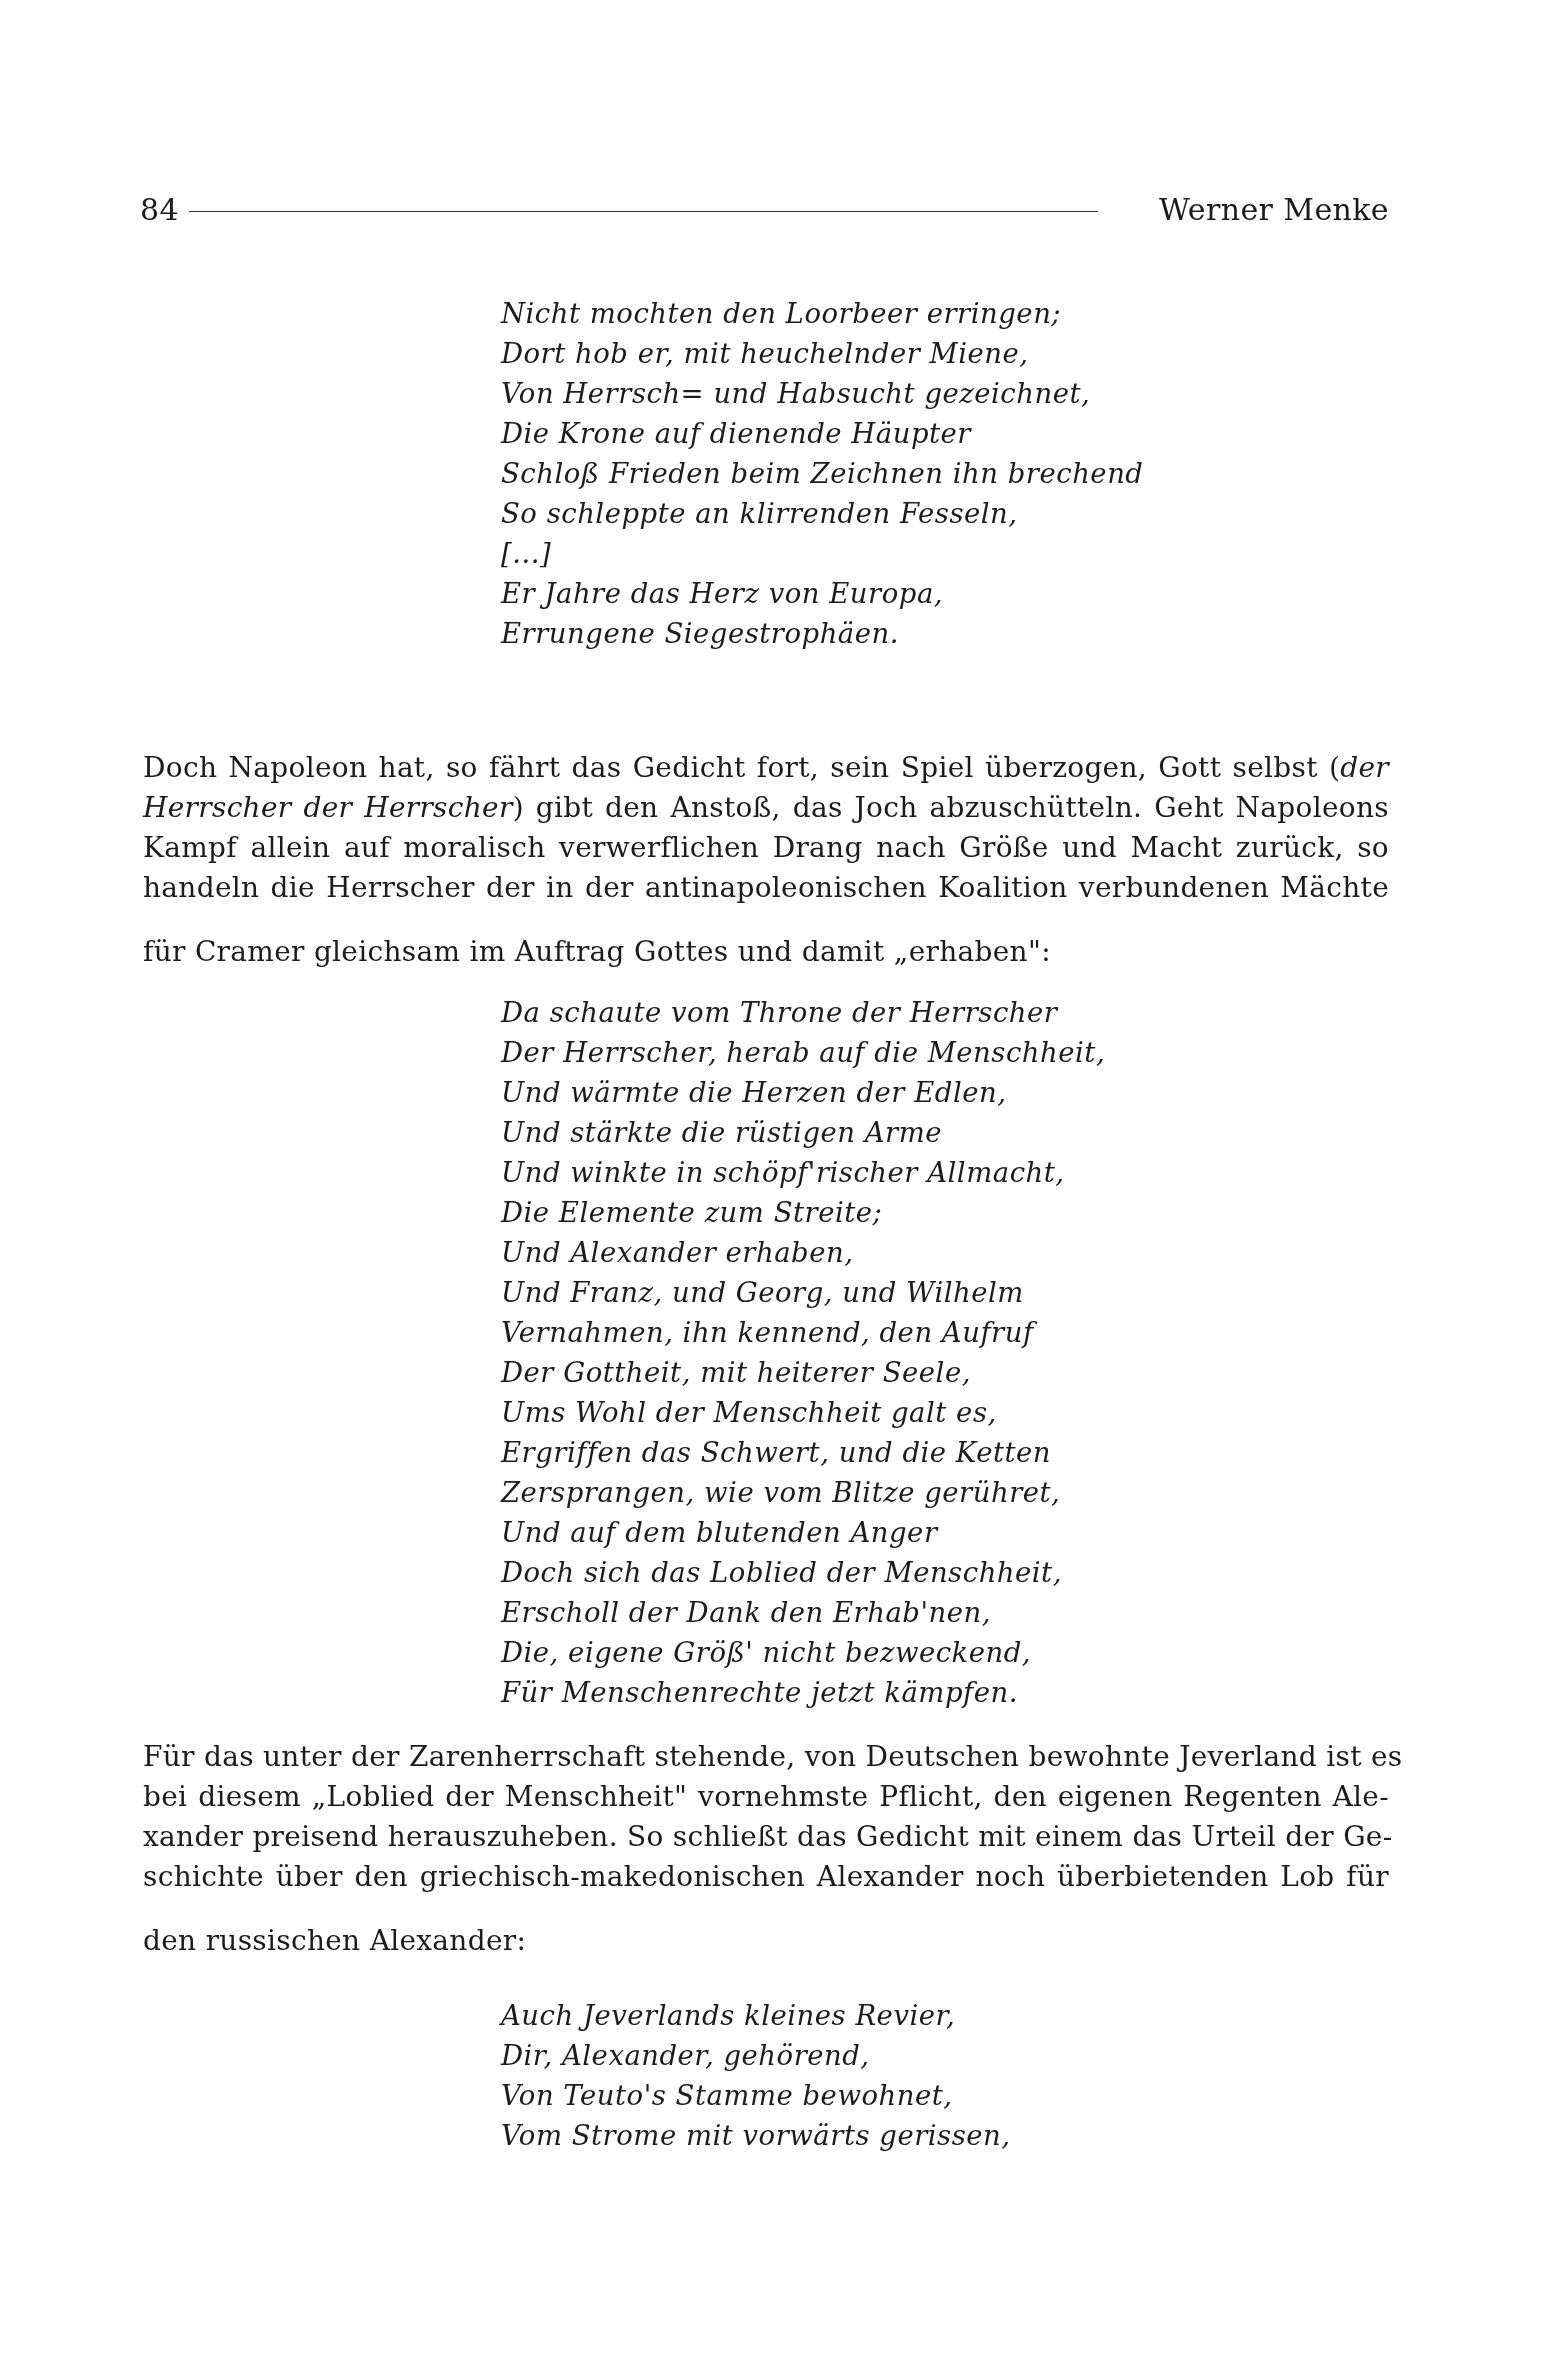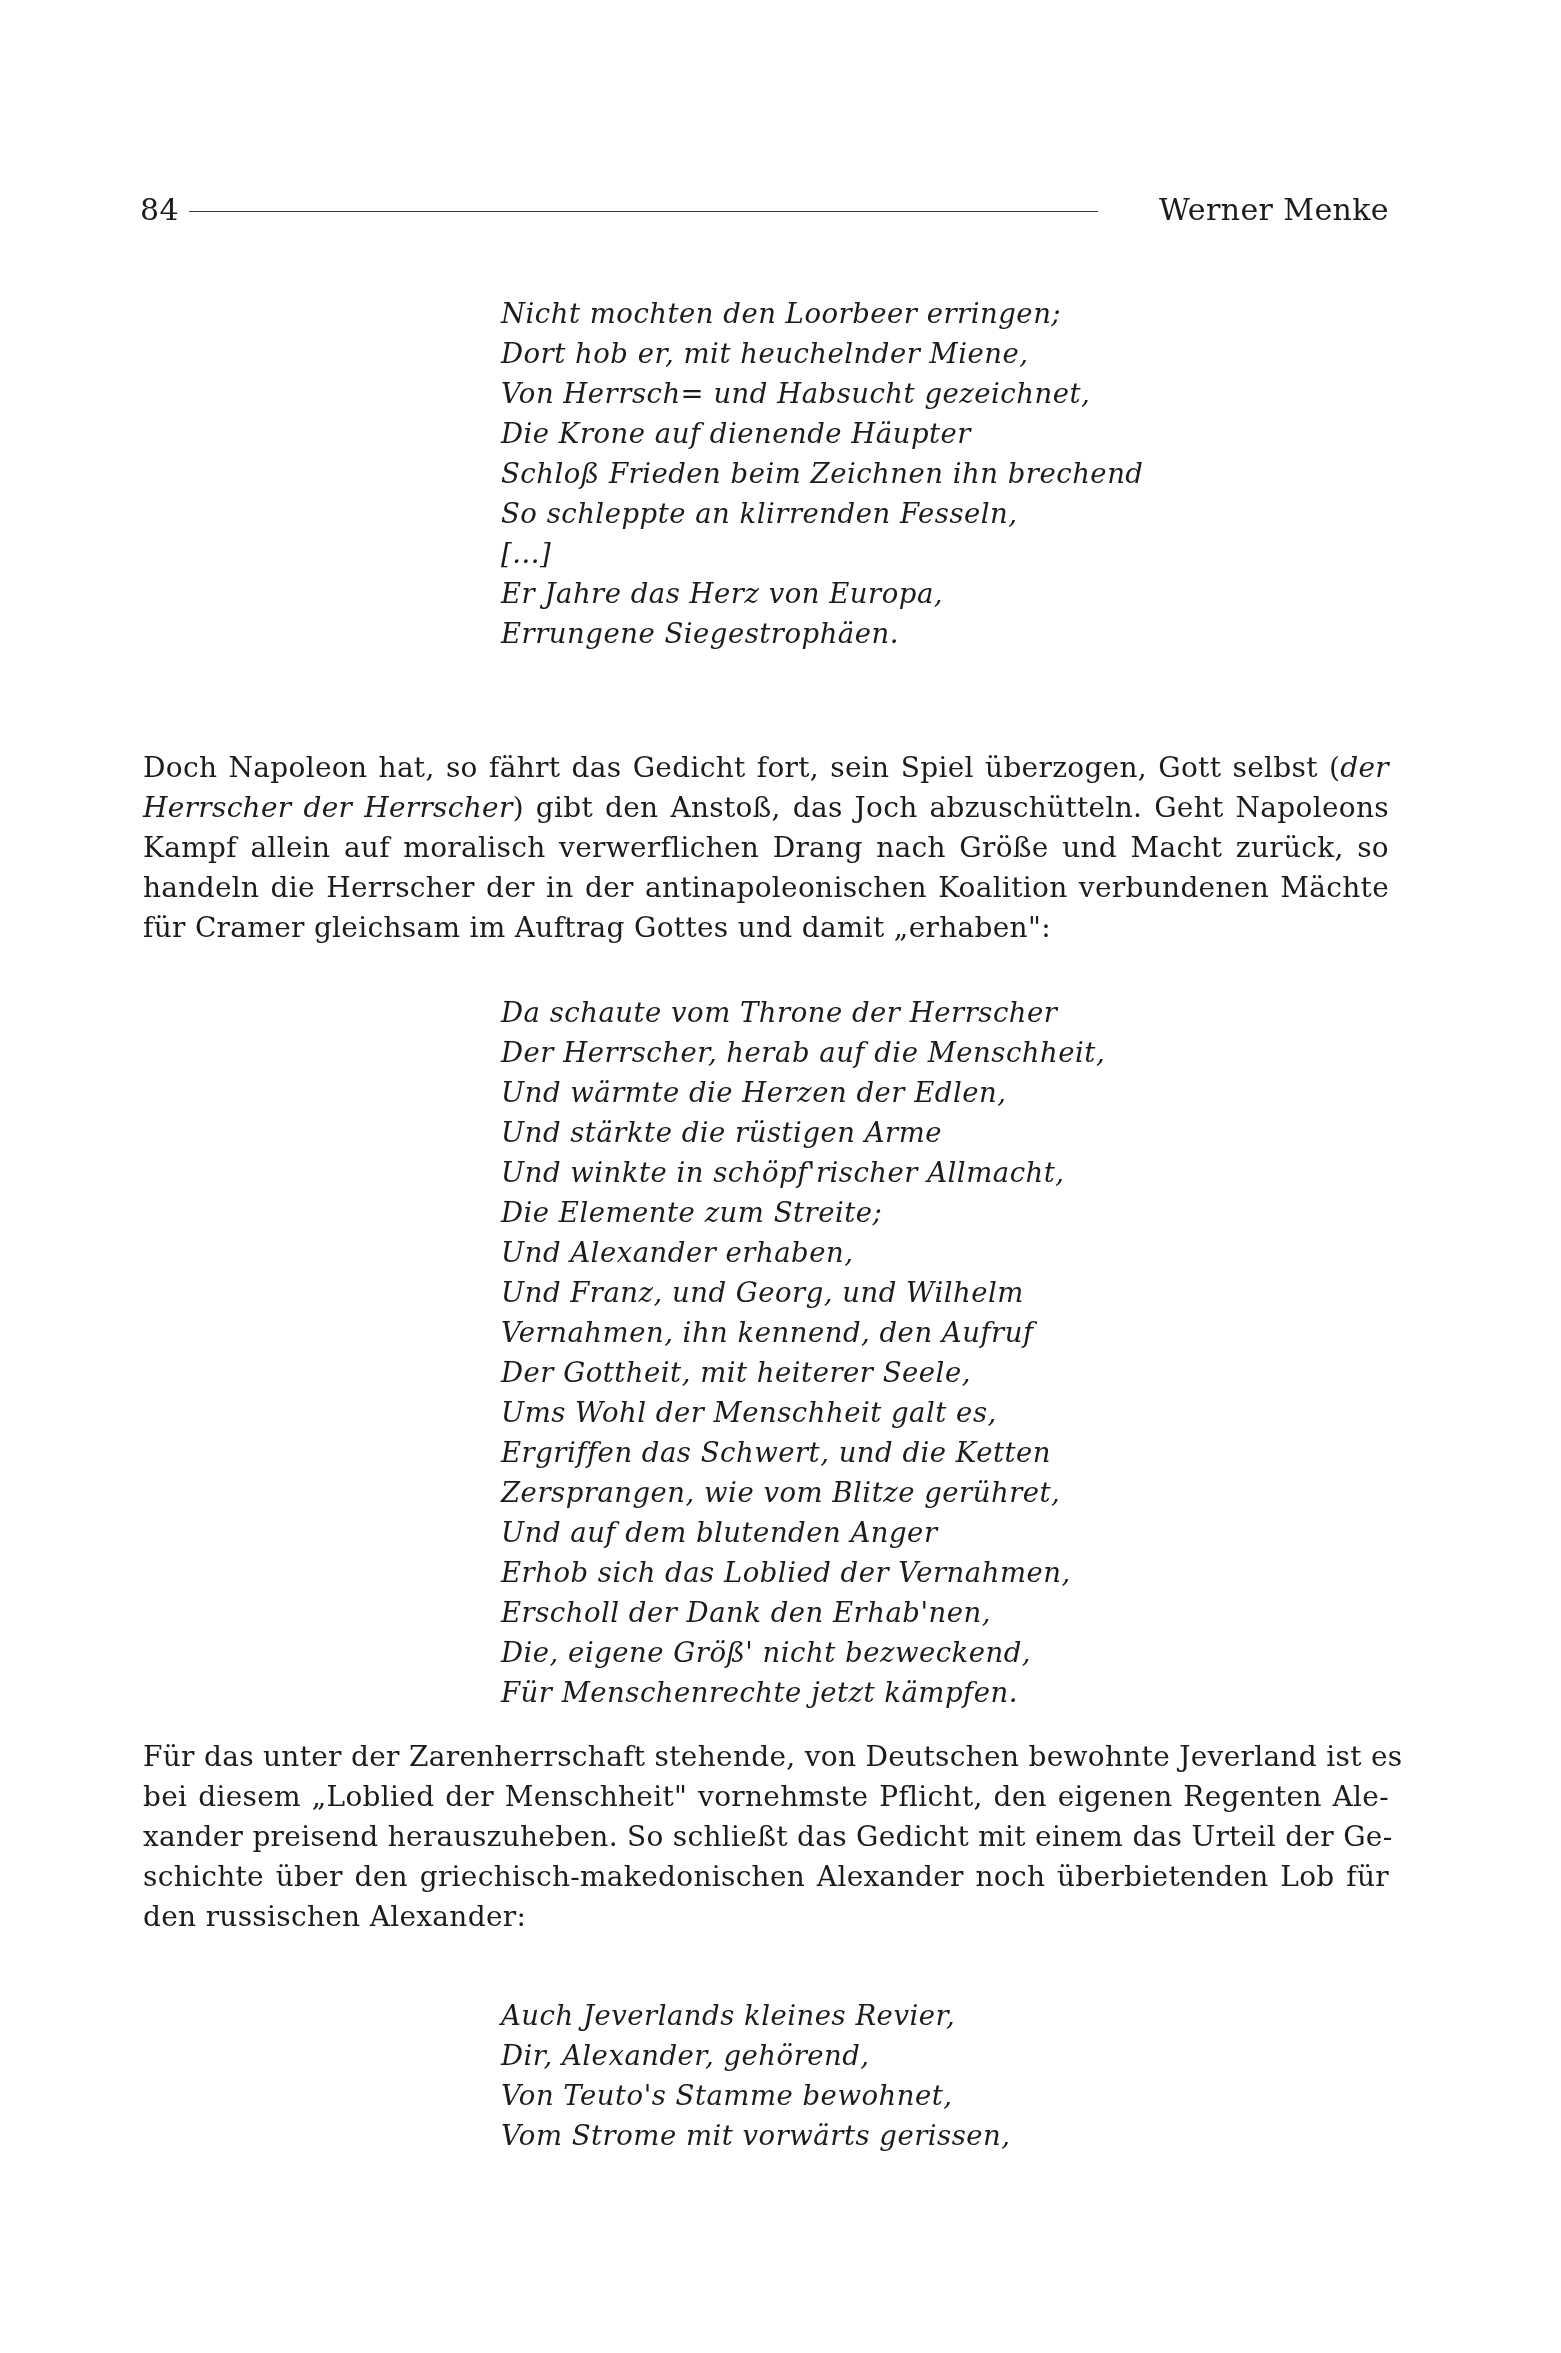--- a/index.html
+++ b/index.html
@@ -71,20 +71,21 @@
     text-align: justify;
   }
   .prose .pline {
     display: block;
     text-align: justify;
     text-align-last: justify;
     white-space: nowrap;
   }
   .prose .pline.last {
     text-align-last: left;
+    margin-top: 24px;
   }
   .prose em {
     font-style: italic;
   }
   #verse-1 { top: 293px; }
   #para-1  { top: 748px; }
   #verse-2 { top: 992px; }
   #para-2  { top: 1737px; }
   #verse-3 { top: 1995px; }
 </style>
@@ -127,21 +128,21 @@
     <span class="line">Und winkte in schöpf'rischer Allmacht,</span>
     <span class="line">Die Elemente zum Streite;</span>
     <span class="line">Und Alexander erhaben,</span>
     <span class="line">Und Franz, und Georg, und Wilhelm</span>
     <span class="line">Vernahmen, ihn kennend, den Aufruf</span>
     <span class="line">Der Gottheit, mit heiterer Seele,</span>
     <span class="line">Ums Wohl der Menschheit galt es,</span>
     <span class="line">Ergriffen das Schwert, und die Ketten</span>
     <span class="line">Zersprangen, wie vom Blitze gerühret,</span>
     <span class="line">Und auf dem blutenden Anger</span>
-    <span class="line">Erhob sich das Loblied der Vernahmen,</span>
+    <span class="line">Doch sich das Loblied der Menschheit,</span>
     <span class="line">Erscholl der Dank den Erhab'nen,</span>
     <span class="line">Die, eigene Größ' nicht bezweckend,</span>
     <span class="line">Für Menschenrechte jetzt kämpfen.</span>
   </div>
 
   <div class="prose" id="para-2">
     <span class="pline">Für das unter der Zarenherrschaft stehende, von Deutschen bewohnte Jeverland ist es</span>
     <span class="pline">bei diesem „Loblied der Menschheit" vornehmste Pflicht, den eigenen Regenten Ale-</span>
     <span class="pline">xander preisend herauszuheben. So schließt das Gedicht mit einem das Urteil der Ge-</span>
     <span class="pline">schichte über den griechisch-makedonischen Alexander noch überbietenden Lob für</span>

